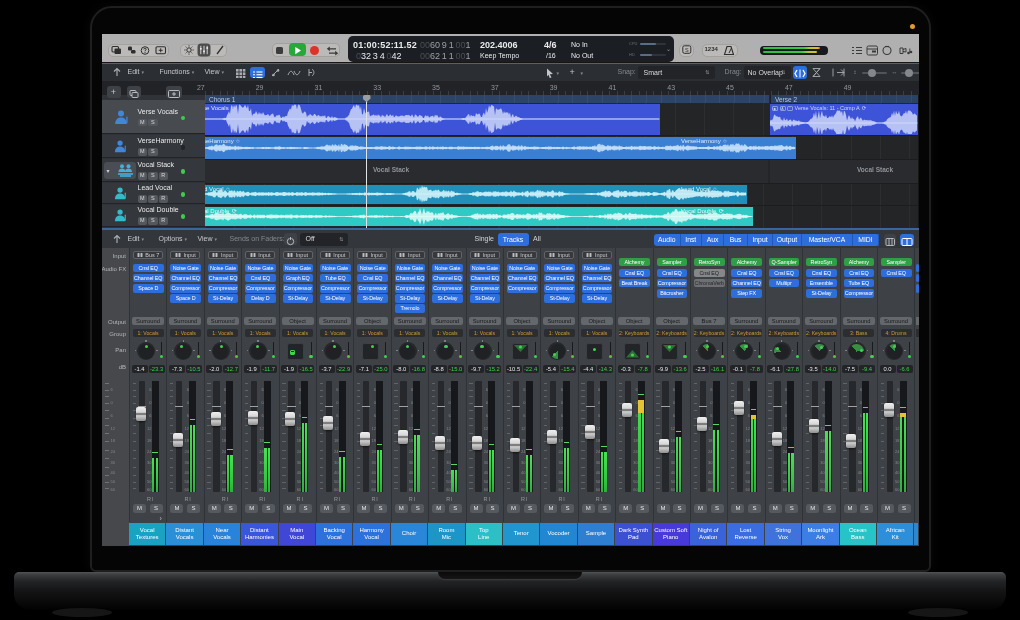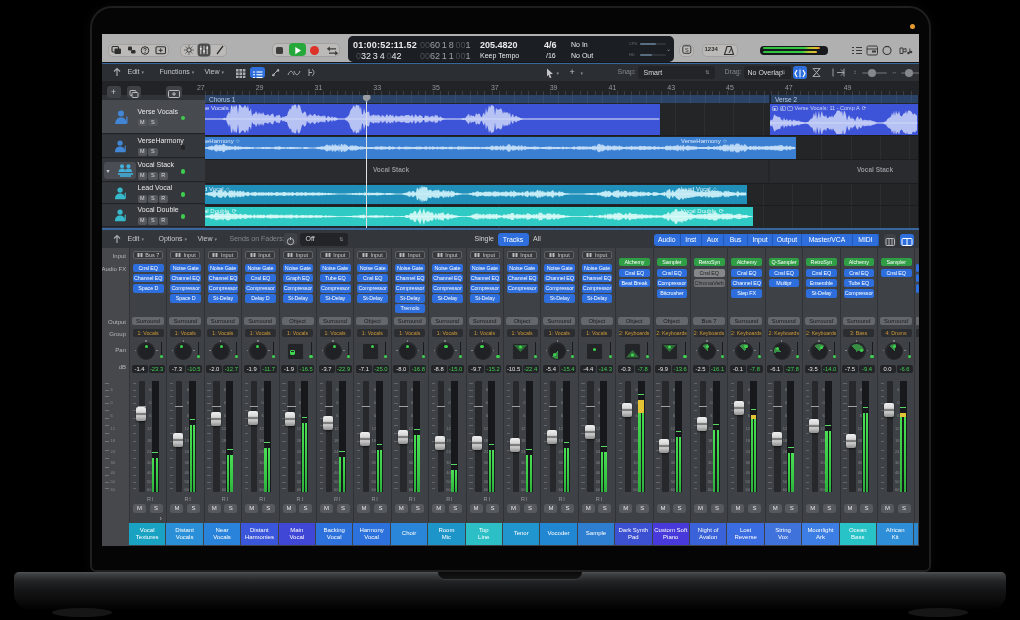--- a/index.html
+++ b/index.html
@@ -108,23 +108,23 @@
 <div class="ab" style="left:208.8px;top:11.9px;width:9.2px;height:9.2px;background:#dd3227;border-radius:50%"></div>
 <svg class="ab" style="left:224px;top:11.5px" width="13" height="10" viewBox="0 0 13 10">
           <path d="M3,2.8 L10,2.8 M3,7.2 L10,7.2" fill="none" stroke="#3a3a3a" stroke-width="1.3"></path>
           <path d="M3.8,0.4 L0.8,2.8 L3.8,5.2 Z" fill="#3a3a3a"></path>
           <path d="M9.2,4.8 L12.2,7.2 L9.2,9.6 Z" fill="#3a3a3a"></path>
         </svg>
 </div>
 <div class="lcd" style="left:246.5px;top:2px;width:326px;height:26px">
 <div class="ab" style="left:5px;top:3.5px;font-size:9px;font-weight:bold;letter-spacing:0.2px">01:00:52:11.52</div>
 <div class="ab" style="left:8px;top:14.5px;font-size:9px"><span class="dim">0</span>32 3 4 <span class="dim">0</span>42</div>
-<div class="ab" style="left:72px;top:3.5px;font-size:9px"><span class="dim">00</span><span class="gray">60 1 8 </span><span class="dim">00</span><span class="gray">1</span></div>
+<div class="ab" style="left:72px;top:3.5px;font-size:9px"><span class="dim">00</span><span class="gray">60 9 1 </span><span class="dim">00</span><span class="gray">1</span></div>
 <div class="ab" style="left:72px;top:14.5px;font-size:9px"><span class="dim">00</span><span class="gray">62 1 1 </span><span class="dim">00</span><span class="gray">1</span></div>
-<div class="ab" style="left:132px;top:3.5px;font-size:9px;font-weight:bold">205.4820</div>
+<div class="ab" style="left:132px;top:3.5px;font-size:9px;font-weight:bold">202.4006</div>
 <div class="ab" style="left:132px;top:16px;font-size:7px">Keep Tempo</div>
 <div class="ab" style="left:196px;top:3.5px;font-size:9px;font-weight:bold">4/6</div>
 <div class="ab" style="left:198px;top:16px;font-size:7px">/16</div>
 <div class="ab" style="left:223px;top:5px;font-size:7px">No In</div>
 <div class="ab" style="left:223px;top:16px;font-size:7px">No Out</div>
 
 <div class="ab" style="left:281px;top:5px;font-size:4px;color:#687078">CPU</div>
 <div class="ab" style="left:292px;top:6.5px;width:26px;height:2.5px;background:#30343a;border-radius:1px">
           <div style="width:60%;height:100%;background:#5a6e82;border-radius:1px"></div>
         </div>

